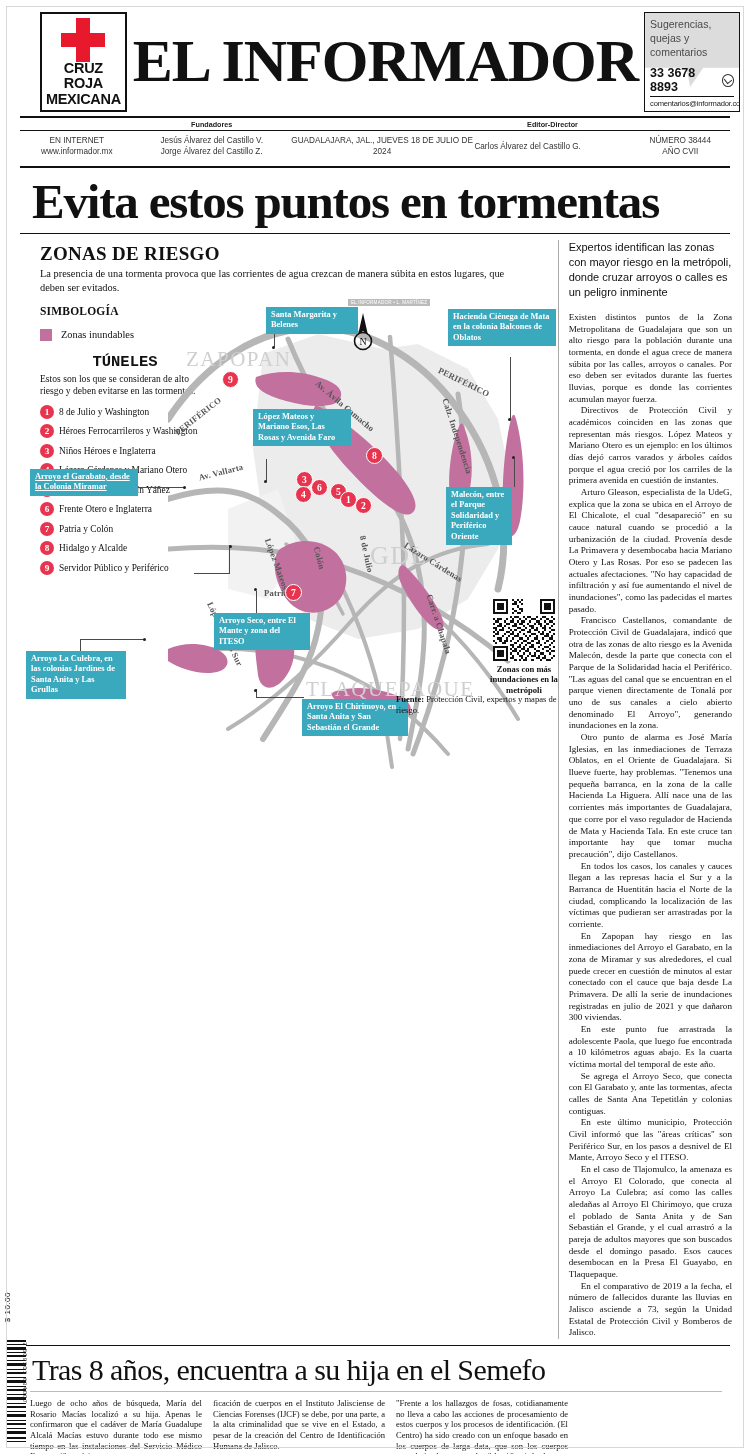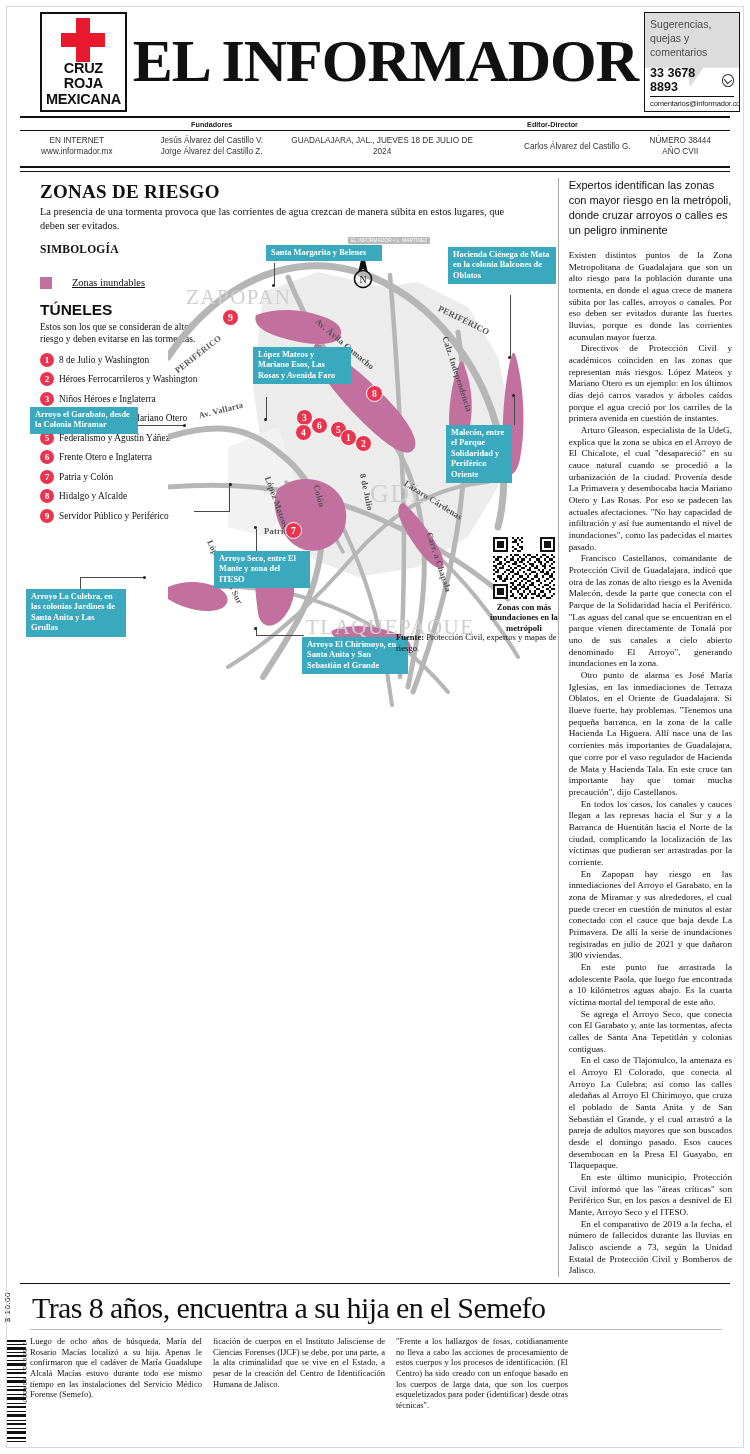--- a/index.html
+++ b/index.html
@@ -106,24 +106,24 @@
 
   .zonas-title{font-family:"Liberation Serif",serif;font-weight:bold;
     font-size:19px;letter-spacing:.3px;padding:3px 0 2px 22px;}
   .zonas-sub{font-family:"Liberation Serif",serif;font-size:10.4px;line-height:1.32;
     padding:0 0 0 22px;width:470px;}
 
   .mapzone{position:relative;height:490px;margin-top:4px;}
 
   .simbologia{position:absolute;left:22px;top:6px;width:170px;}
   .simb-h{font-family:"Liberation Serif",serif;font-weight:bold;font-size:11.5px;letter-spacing:.2px;}
-  .simb-row{display:flex;align-items:center;gap:20px;margin-top:22px;text-decoration:underline;}
+  .simb-row{display:flex;align-items:center;gap:9px;margin-top:12px;}
   .simb-sw{width:12px;height:12px;background:#c2709e;display:inline-block;}
   .simb-lb{font-family:"Liberation Serif",serif;font-size:10.4px;}
-  .tuneles-h{font-family:Liberation Sans, sans-serif;font-weight:bold;font-size:15.5px;margin-top:12px;}
+  .tuneles-h{font-family:Liberation Mono, monospace;font-weight:bold;font-size:15.5px;margin-top:12px;text-align:center;}
   .tuneles-p{font-family:"Liberation Serif",serif;font-size:9.6px;line-height:1.32;margin-top:2px;width:160px;}
   .tun-list{margin-top:7px;}
   .tun-item{display:flex;align-items:center;gap:5px;margin-bottom:5.5px;}
   .tun-num{width:14px;height:14px;border-radius:50%;background:#e8344e;color:#fff;
     font-family:"Liberation Serif",serif;font-weight:bold;font-size:9.2px;
     display:flex;align-items:center;justify-content:center;flex:0 0 14px;}
   .tun-lb{font-family:"Liberation Serif",serif;font-size:9.4px;white-space:nowrap;}
 
   .mapsvg{position:absolute;left:150px;top:0;}
 
@@ -236,30 +236,31 @@
       <div>EN INTERNET</div>
       <div>www.informador.mx</div>
     </div>
     <div class="col c2">
       <div>Jesús Álvarez del Castillo V.</div>
       <div>Jorge Álvarez del Castillo Z.</div>
     </div>
     <div class="col c3" style="display:flex;align-items:center;justify-content:center;">
       <div>GUADALAJARA, JAL., JUEVES 18 DE JULIO DE 2024</div>
     </div>
-    <div class="col c4" style="display:flex;align-items:center;justify-content:flex-end;">
+    <div class="col c4" style="display:flex;align-items:center;justify-content:flex-start;">
       <div>Carlos Álvarez del Castillo G.</div>
     </div>
     <div class="col c5">
       <div>NÚMERO 38444</div>
       <div>AÑO CVII</div>
     </div>
   </div>
   <div class="hr-thick"></div>
 
+  <div class="headline">Evita estos puntos en tormentas</div>
   <div class="mainrule"></div>
 
   <div class="mainbody">
 
     <div class="graphic-col">
 
       <div class="zonas-title">ZONAS DE RIESGO</div>
       <div class="zonas-sub">La presencia de una tormenta provoca que las corrientes de agua crezcan de manera súbita en estos lugares, que deben ser evitados.</div>
 
       <div class="mapzone">
@@ -387,33 +388,33 @@
         <div class="mapnum" style="left:204px;top:72px;">9</div>
         <div class="mapnum" style="left:348px;top:148px;">8</div>
         <div class="mapnum" style="left:278px;top:172px;">3</div>
         <div class="mapnum" style="left:293px;top:180px;">6</div>
         <div class="mapnum" style="left:277px;top:187px;">4</div>
         <div class="mapnum" style="left:312px;top:184px;">5</div>
         <div class="mapnum" style="left:322px;top:192px;">1</div>
         <div class="mapnum" style="left:337px;top:198px;">2</div>
         <div class="mapnum" style="left:267px;top:285px;">7</div>
 
-        <div class="callout" style="left:248px;top:8px;width:116px;">Santa Margarita y Belenes</div>
+        <div class="callout" style="left:248px;top:8px;width:92px;">Santa Margarita y Belenes</div>
         <div class="leader" style="left:256px;top:26px;width:1px;height:22px;"></div>
         <div class="dot" style="left:254px;top:47px;"></div>
 
         <div class="callout" style="left:430px;top:10px;width:108px;">Hacienda Ciénega de Mata en la colonia Balcones de Oblatos</div>
         <div class="leader" style="left:492px;top:58px;width:1px;height:62px;"></div>
         <div class="dot" style="left:490px;top:119px;"></div>
 
         <div class="callout" style="left:235px;top:110px;width:98px;">López Mateos y Mariano Esos, Las Rosas y Avenida Faro</div>
         <div class="leader" style="left:248px;top:160px;width:1px;height:22px;"></div>
         <div class="dot" style="left:246px;top:181px;"></div>
 
-        <div class="callout" style="left:12px;top:170px;width:108px;">Arroyo el Garabato, desde la Colonia Miramar</div>
+        <div class="callout" style="left:12px;top:170px;width:108px;text-decoration:underline;">Arroyo el Garabato, desde la Colonia Miramar</div>
         <div class="leader" style="left:120px;top:188px;width:46px;height:1px;"></div>
         <div class="dot" style="left:165px;top:187px;"></div>
 
         <div class="callout" style="left:428px;top:188px;width:66px;">Malecón, entre el Parque Solidaridad y Periférico Oriente</div>
         <div class="leader" style="left:496px;top:160px;width:1px;height:28px;"></div>
         <div class="dot" style="left:494px;top:157px;"></div>
 
         <div class="leader" style="left:176px;top:274px;width:36px;height:1px;"></div>
         <div class="dot" style="left:211px;top:246px;"></div>
         <div class="leader" style="left:211px;top:246px;width:1px;height:28px;"></div>
@@ -650,22 +651,22 @@
       <div class="aside-body">
         <p class="first">Existen distintos puntos de la Zona Metropolitana de Guadalajara que son un alto riesgo para la población durante una tormenta, en donde el agua crece de manera súbita por las calles, arroyos o canales. Por eso deben ser evitados durante las fuertes lluvias, porque es donde las corrientes acumulan mayor fuerza.</p>
         <p>Directivos de Protección Civil y académicos coinciden en las zonas que representan más riesgos. López Mateos y Mariano Otero es un ejemplo: en los últimos días dejó carros varados y árboles caídos porque el agua creció por los carriles de la primera avenida en cuestión de instantes.</p>
         <p>Arturo Gleason, especialista de la UdeG, explica que la zona se ubica en el Arroyo de El Chicalote, el cual "desapareció" en su cauce natural cuando se procedió a la urbanización de la ciudad. Provenía desde La Primavera y desembocaba hacia Mariano Otero y Las Rosas. Por eso se padecen las actuales afectaciones. "No hay capacidad de infiltración y así fue aumentando el nivel de inundaciones", como las padecidas el martes pasado.</p>
         <p>Francisco Castellanos, comandante de Protección Civil de Guadalajara, indicó que otra de las zonas de alto riesgo es la Avenida Malecón, desde la parte que conecta con el Parque de la Solidaridad hacia el Periférico. "Las aguas del canal que se encuentran en el parque vienen directamente de Tonalá por uno de sus canales a cielo abierto denominado El Arroyo", generando inundaciones en la zona.</p>
         <p>Otro punto de alarma es José María Iglesias, en las inmediaciones de Terraza Oblatos, en el Oriente de Guadalajara. Si llueve fuerte, hay problemas. "Tenemos una pequeña barranca, en la zona de la calle Hacienda La Higuera. Allí nace una de las corrientes más importantes de Guadalajara, que corre por el vaso regulador de Hacienda de Mata y Hacienda Tala. En este cruce tan importante hay que tomar mucha precaución", dijo Castellanos.</p>
         <p>En todos los casos, los canales y cauces llegan a las represas hacia el Sur y a la Barranca de Huentitán hacia el Norte de la ciudad, complicando la localización de las víctimas que pudieran ser arrastradas por la corriente.</p>
         <p>En Zapopan hay riesgo en las inmediaciones del Arroyo el Garabato, en la zona de Miramar y sus alrededores, el cual puede crecer en cuestión de minutos al estar conectado con el cauce que baja desde La Primavera. De allí la serie de inundaciones registradas en julio de 2021 y que dañaron 300 viviendas.</p>
         <p>En este punto fue arrastrada la adolescente Paola, que luego fue encontrada a 10 kilómetros aguas abajo. Es la cuarta víctima mortal del temporal de este año.</p>
         <p>Se agrega el Arroyo Seco, que conecta con El Garabato y, ante las tormentas, afecta calles de Santa Ana Tepetitlán y colonias contiguas.</p>
+        <p>En este último municipio, Protección Civil informó que las "áreas críticas" son Periférico Sur, en los pasos a desnivel de El Mante, Arroyo Seco y el ITESO.</p>
         <p>En el caso de Tlajomulco, la amenaza es el Arroyo El Colorado, que conecta al Arroyo La Culebra; así como las calles aledañas al Arroyo El Chirimoyo, que cruza el poblado de Santa Anita y de San Sebastián el Grande, y el cual arrastró a la pareja de adultos mayores que son buscados desde el domingo pasado. Esos cauces desembocan en la Presa El Guayabo, en Tlaquepaque.</p>
-        <p>En este último municipio, Protección Civil informó que las "áreas críticas" son Periférico Sur, en los pasos a desnivel de El Mante, Arroyo Seco y el ITESO.</p>
         <p>En el comparativo de 2019 a la fecha, el número de fallecidos durante las lluvias en Jalisco asciende a 73, según la Unidad Estatal de Protección Civil y Bomberos de Jalisco.</p>
       </div>
     </div>
   </div>
 
   <div class="sep2"></div>
   <div class="head2">Tras 8 años, encuentra a su hija en el Semefo</div>
   <div class="rule2"></div>
 
   <div class="cols3">

